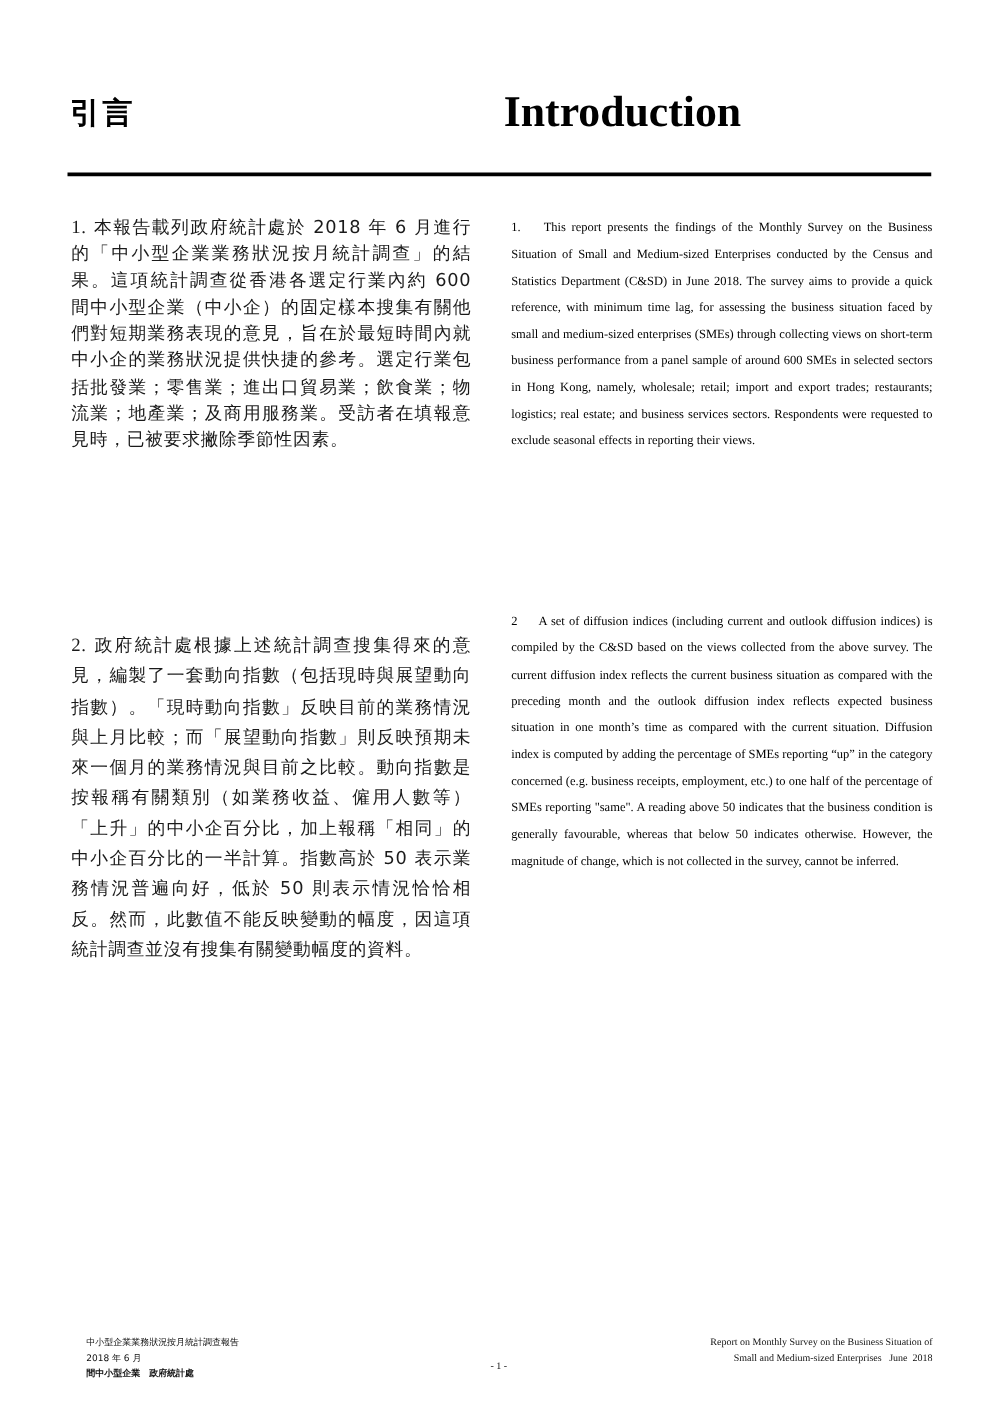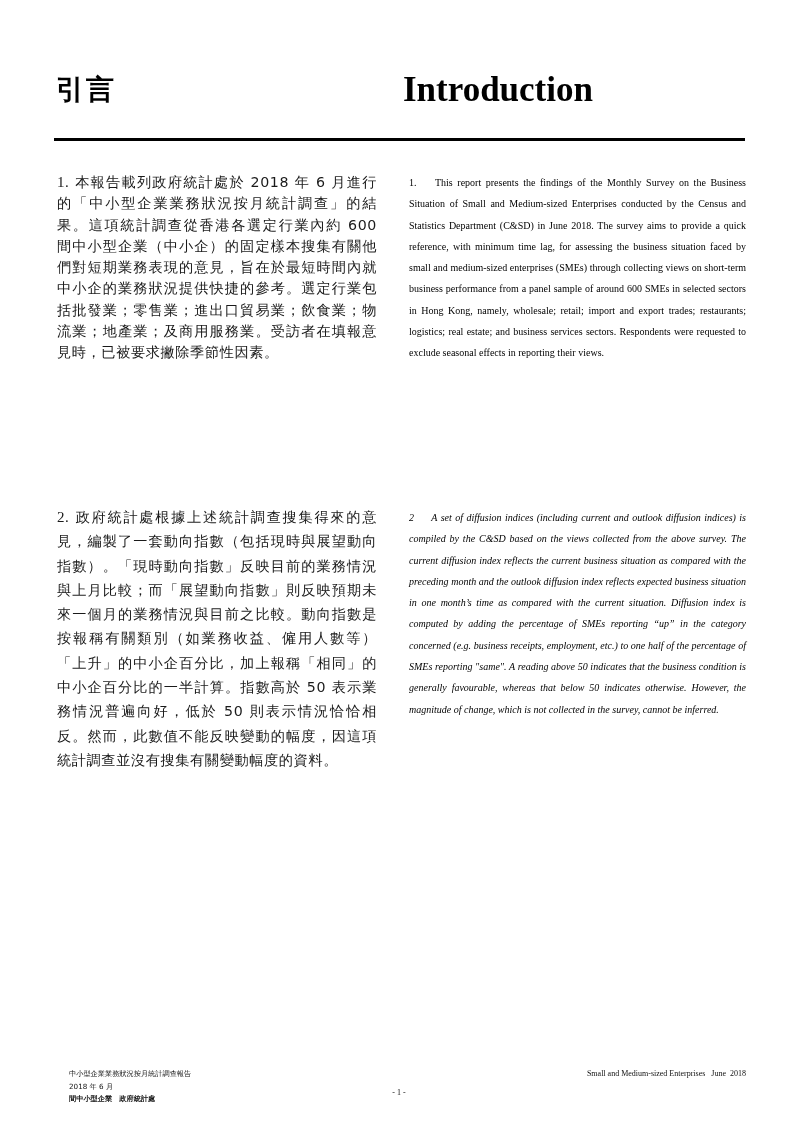--- a/index.html
+++ b/index.html
@@ -13,21 +13,21 @@
       position: relative;
       overflow: hidden;
       color: #000000;
       font-family: "Liberation Serif", "DejaVu Serif", serif;
     }
     .title-zh {
       position: absolute;
       left: 56px;
       top: 70px;
       font-family: "DejaVu Sans", sans-serif;
-      font-size: 28px;
+      font-size: 24px;
       font-weight: bold;
       line-height: 40px;
       letter-spacing: 2px;
     }
     .title-en {
       position: absolute;
       left: 403px;
       top: 70px;
       font-family: "Liberation Serif", serif;
       font-size: 35px;
@@ -62,21 +62,21 @@
     .para-en {
       position: absolute;
       left: 409px;
       width: 337px;
       font-family: "Liberation Serif", serif;
       font-size: 10px;
       line-height: 21.3px;
       text-align: justify;
     }
     #p1-en { top: 172px; }
-    #p2-en { top: 507px; font-style: italic; }
+    #p2-en { top: 487px; }
     .para-en .num { margin-right: 14px; }
 
     .footer-left {
       position: absolute;
       left: 57px;
       top: 1068px;
       font-family: "DejaVu Sans", sans-serif;
       font-size: 7.2px;
       line-height: 12.5px;
       color: #111;
@@ -137,16 +137,17 @@
 
   <div class="footer-left">
     <div>中小型企業業務狀況按月統計調查報告</div>
     <div>2018 年 6 月</div>
     <div class="bold">間中小型企業　政府統計處</div>
   </div>
 
   <div class="footer-center">- 1 -</div>
 
   <div class="footer-right">
+    <div>Report on Monthly Survey on the Business Situation of</div>
     <div style="white-space:pre;">Small and Medium-sized Enterprises   June  2018</div>
   </div>
 
 </div>
 
 </body></html>

